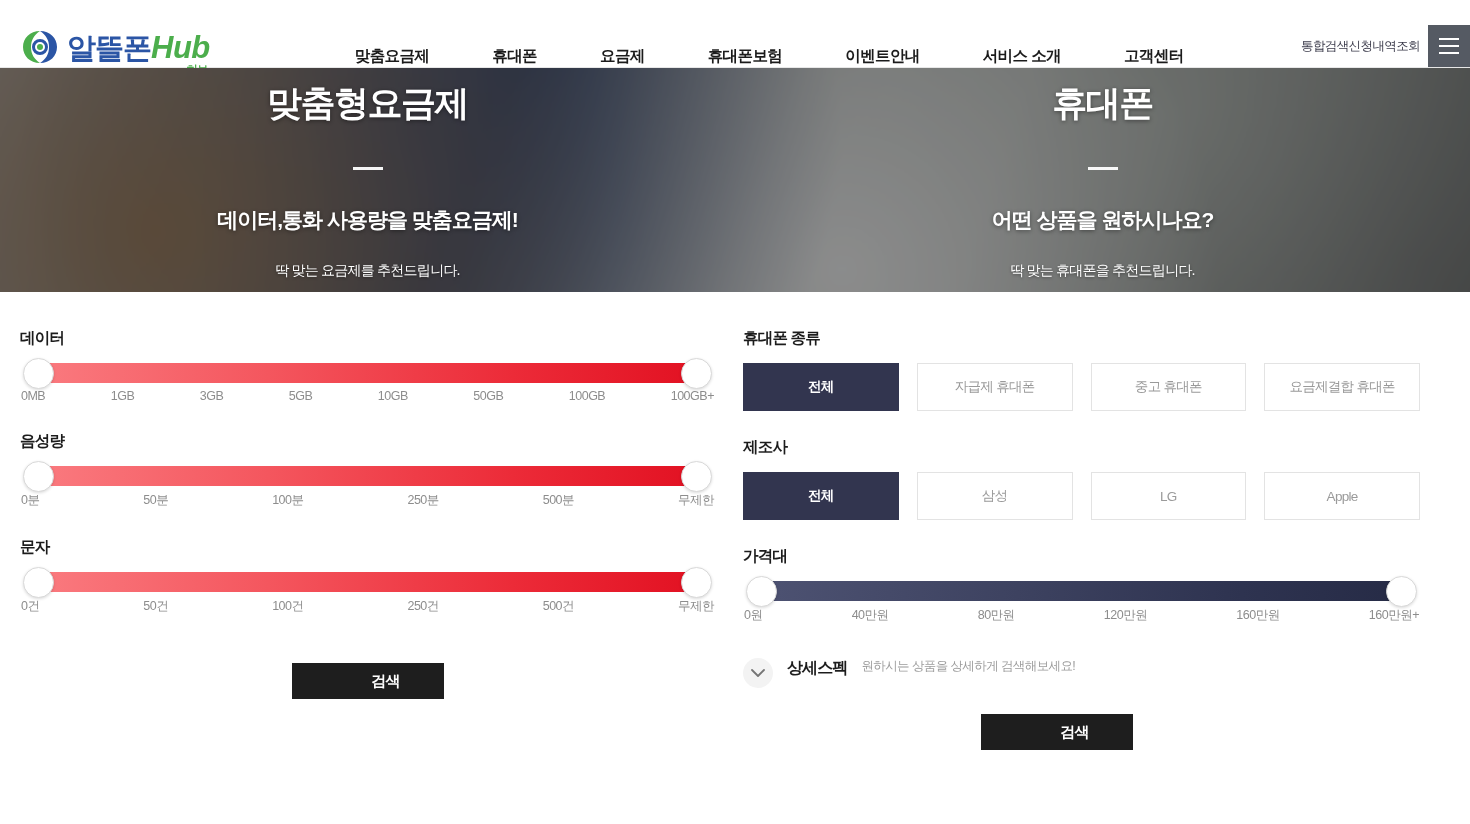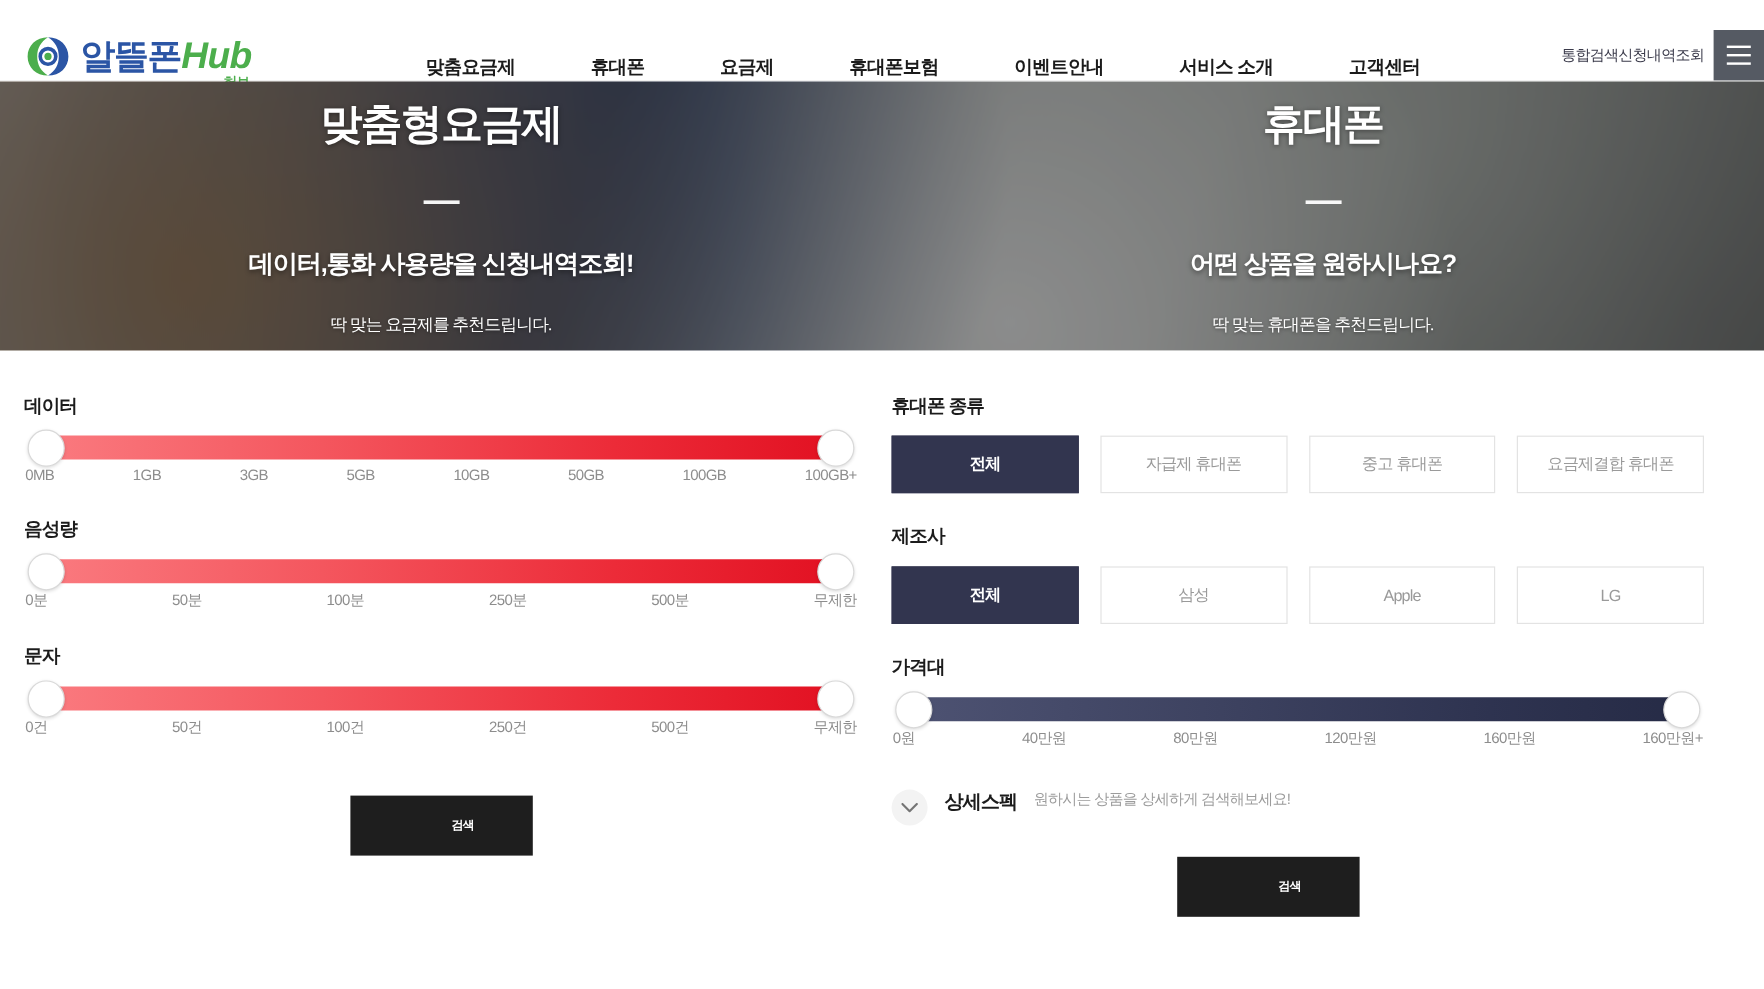--- a/index.html
+++ b/index.html
@@ -222,24 +222,24 @@
   .chevron svg { display: block; }
   .spec-title {
     font-size: 16px; font-weight: 700; color: #1c1c1c; letter-spacing: -0.9px;
   }
   .spec-hint {
     font-size: 12.5px; color: #9c9c9c; letter-spacing: -0.6px;
   }
 
   
   .search-btn {
-    width: 152px; height: 50px;
+    width: 152px; height: 36px;
     background: #1e1e1e;
     color: #fff;
-    font-size: 10px; font-weight: 700; letter-spacing: -0.8px;
+    font-size: 15px; font-weight: 700; letter-spacing: -0.8px;
     border: none; cursor: pointer;
     display: flex; align-items: center; justify-content: center; padding-left: 36px;
   }
   .search-left-wrap {
     display: flex; justify-content: center;
     margin-top: 48px;
   }
   .search-right-wrap {
     display: flex; justify-content: center;
     margin-top: 26px;
@@ -287,21 +287,21 @@
   </div>
 </div>
 
 <div class="hero">
   <div class="hero-bg"></div>
   <div class="hero-shade"></div>
 
   <div class="hero-col">
     <div class="hero-title">맞춤형요금제</div>
     <div class="hero-rule"></div>
-    <div class="hero-lead">데이터,통화 사용량을 신청내역조회!</div>
+    <div class="hero-lead">데이터,통화 사용량을 맞춤요금제!</div>
     <div class="hero-sub">딱 맞는 요금제를 추천드립니다.</div>
   </div>
 
   <div class="hero-col">
     <div class="hero-title">휴대폰</div>
     <div class="hero-rule"></div>
     <div class="hero-lead">어떤 상품을 원하시나요?</div>
     <div class="hero-sub">딱 맞는 휴대폰을 추천드립니다.</div>
   </div>
 </div>
@@ -378,22 +378,22 @@
         <div class="choice-btn">중고 휴대폰</div>
         <div class="choice-btn">요금제결합 휴대폰</div>
       </div>
     </div>
 
     <div class="choice-block">
       <div class="field-label">제조사</div>
       <div class="choice-row">
         <div class="choice-btn active">전체</div>
         <div class="choice-btn">삼성</div>
+        <div class="choice-btn">LG</div>
         <div class="choice-btn">Apple</div>
-        <div class="choice-btn">LG</div>
       </div>
     </div>
 
     <div class="slider-block">
       <div class="field-label">가격대</div>
       <div class="slider-rail">
         <div class="slider-fill navy"></div>
         <div class="slider-handle left"></div>
         <div class="slider-handle right"></div>
       </div>

